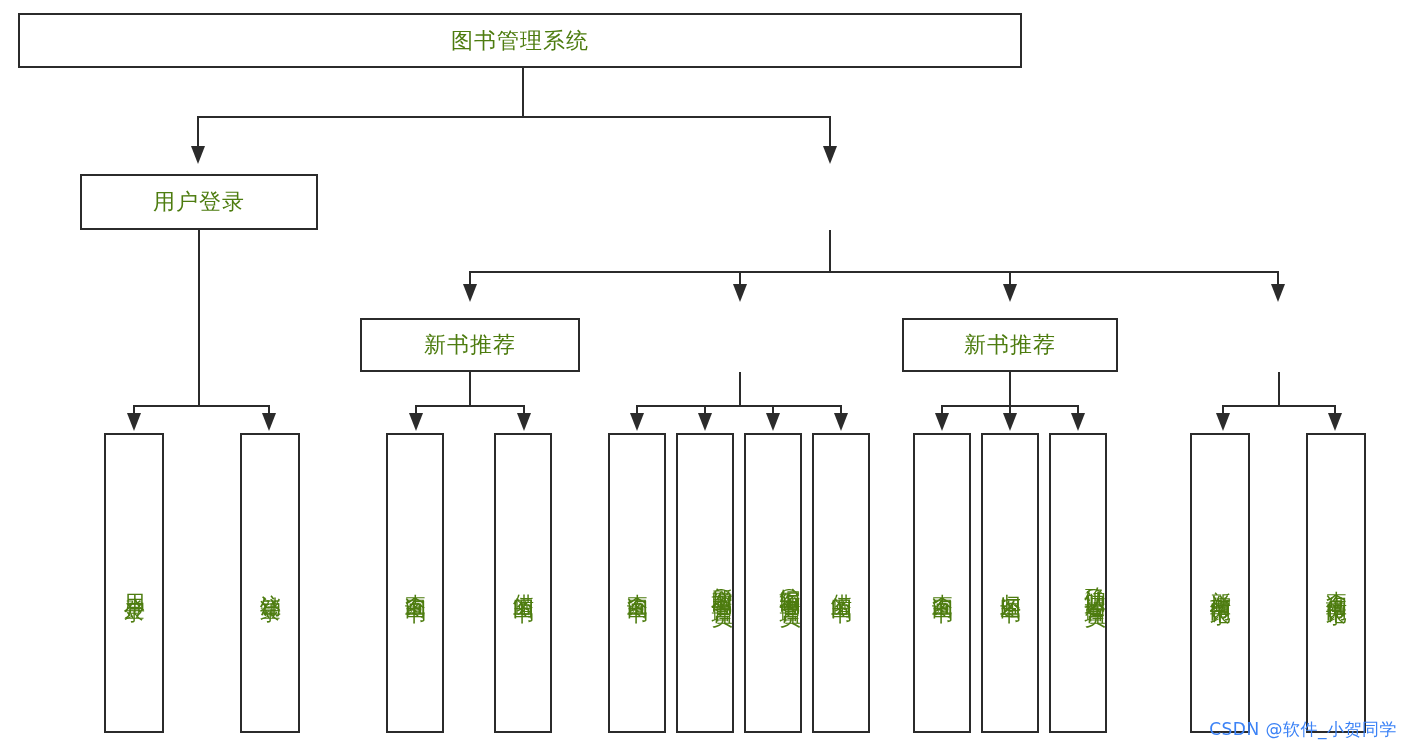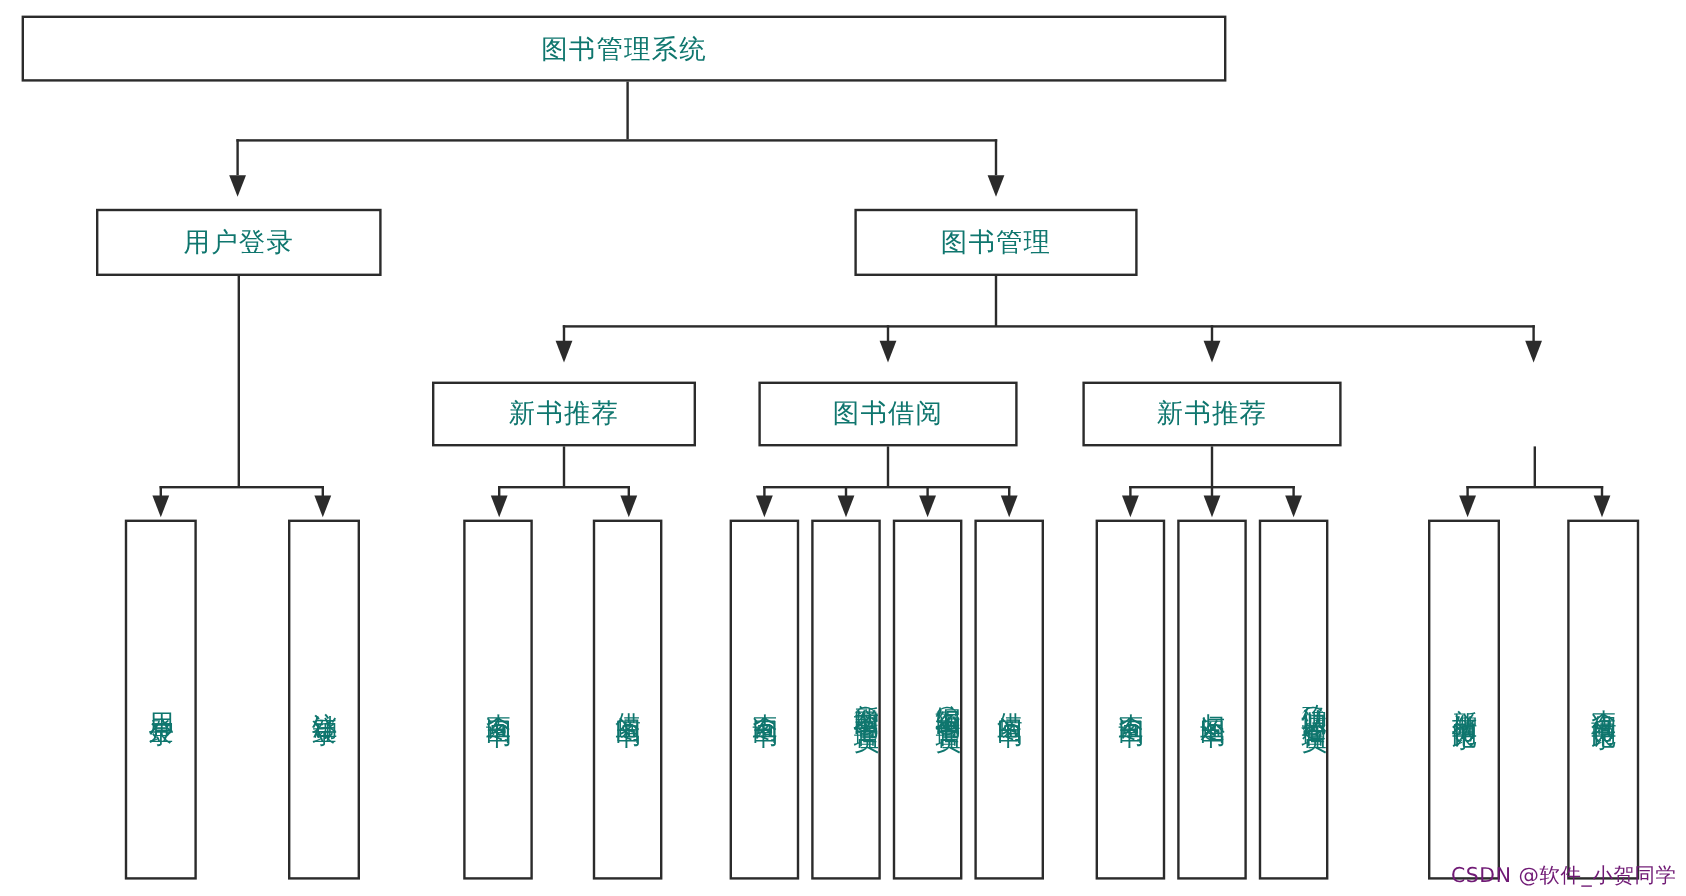--- a/index.html
+++ b/index.html
@@ -19,21 +19,21 @@
   }
   
   .node {
     position: absolute;
     box-sizing: border-box;
     border: 2px solid #2b2b2b;
     background: #ffffff;
     display: flex;
     align-items: center;
     justify-content: center;
-    color: #0f766e;
+    color: #4d7c0f;
   }
   .node.horiz {
     font-size: 22px;
     letter-spacing: 1px;
   }
   .node.vert {
     writing-mode: vertical-rl;
     text-orientation: upright;
     font-size: 21px;
     letter-spacing: 3px;
@@ -62,21 +62,21 @@
     border-left: 7px solid transparent;
     border-right: 7px solid transparent;
     border-top: 18px solid #2b2b2b;
   }
   
   #watermark {
     position: absolute;
     right: 8px;
     bottom: 6px;
     font-size: 17px;
-    color: #701a75;
+    color: #3b82f6;
     white-space: nowrap;
     letter-spacing: 0.5px;
   }
 </style>
 </head>
 <body>
 
 <div id="canvas">
 
   <div class="node horiz" style="left:18px; top:13px; width:1004px; height:55px;">
@@ -87,23 +87,20 @@
 
   <div class="ln hline" style="left:197px; top:116px; width:634px; height:2px;"></div>
 
   <div class="ln vline" style="left:197px; top:116px; width:2px; height:30px;"></div>
   <div class="ln vline" style="left:829px; top:116px; width:2px; height:30px;"></div>
   <div class="arrow" style="left:191px; top:146px;"></div>
   <div class="arrow" style="left:823px; top:146px;"></div>
 
   <div class="node horiz" style="left:80px; top:174px; width:238px; height:56px;">
     <span>用户登录</span>
-  </div>
-  <div class="node horiz" style="left:712px; top:174px; width:236px; height:56px;">
-    <span>图书管理</span>
   </div>
 
   <div class="ln vline" style="left:198px; top:230px; width:2px; height:176px;"></div>
   <div class="ln hline" style="left:133px; top:405px; width:137px; height:2px;"></div>
   <div class="ln vline" style="left:133px; top:405px; width:2px; height:10px;"></div>
   <div class="ln vline" style="left:268px; top:405px; width:2px; height:10px;"></div>
   <div class="arrow" style="left:127px; top:413px;"></div>
   <div class="arrow" style="left:262px; top:413px;"></div>
 
   <div class="ln vline" style="left:829px; top:230px; width:2px; height:42px;"></div>
@@ -113,23 +110,20 @@
   <div class="ln vline" style="left:1009px; top:271px; width:2px; height:14px;"></div>
   <div class="ln vline" style="left:1277px; top:271px; width:2px; height:14px;"></div>
   <div class="arrow" style="left:463px; top:284px;"></div>
   <div class="arrow" style="left:733px; top:284px;"></div>
   <div class="arrow" style="left:1003px; top:284px;"></div>
   <div class="arrow" style="left:1271px; top:284px;"></div>
 
   <div class="node horiz" style="left:360px; top:318px; width:220px; height:54px;">
     <span>新书推荐</span>
   </div>
-  <div class="node horiz" style="left:632px; top:318px; width:216px; height:54px;">
-    <span>图书借阅</span>
-  </div>
   <div class="node horiz" style="left:902px; top:318px; width:216px; height:54px;">
     <span>新书推荐</span>
   </div>
 
   <div class="ln vline" style="left:469px; top:372px; width:2px; height:34px;"></div>
   <div class="ln hline" style="left:415px; top:405px; width:110px; height:2px;"></div>
   <div class="ln vline" style="left:415px; top:405px; width:2px; height:10px;"></div>
   <div class="ln vline" style="left:523px; top:405px; width:2px; height:10px;"></div>
   <div class="arrow" style="left:409px; top:413px;"></div>
   <div class="arrow" style="left:517px; top:413px;"></div>

